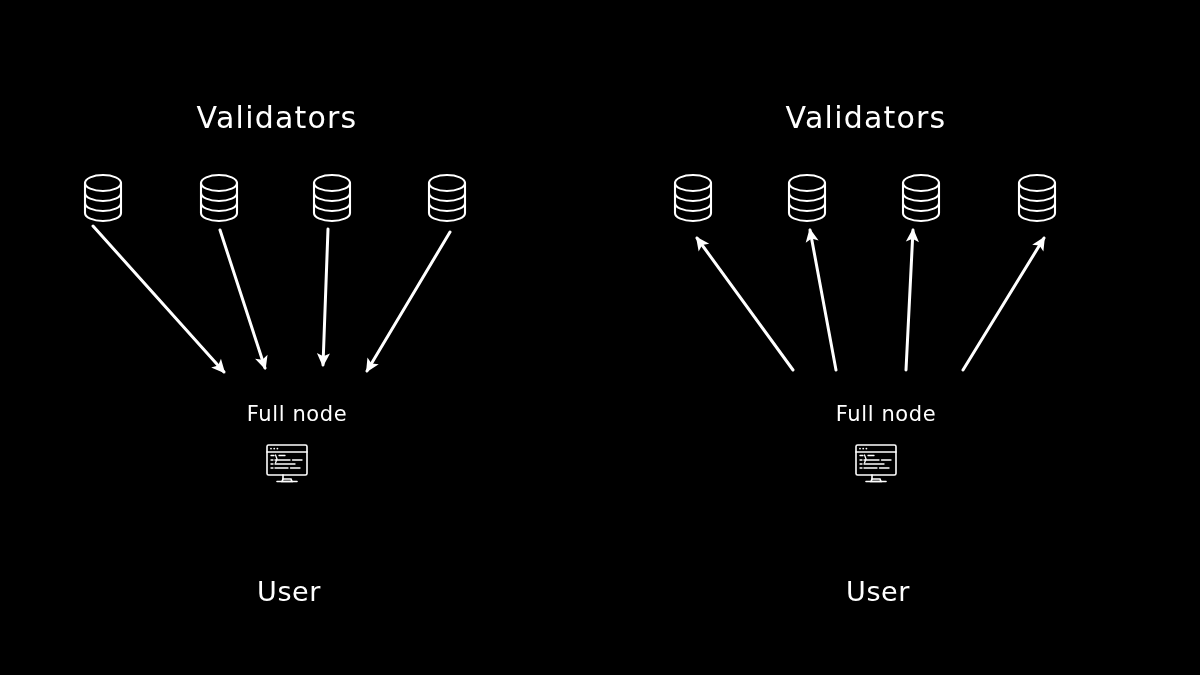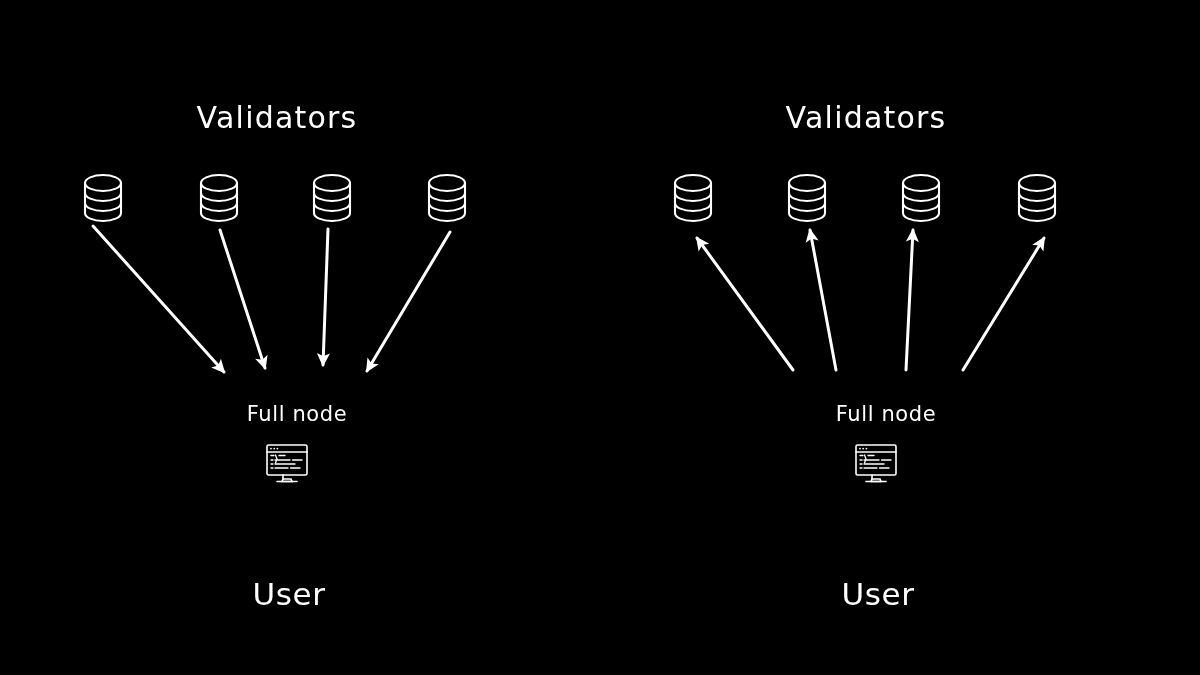--- a/index.html
+++ b/index.html
@@ -38,21 +38,21 @@
   .label-validators {
     font-size: 30px;
     top: 100px;
   }
   .label-fullnode {
     font-size: 21px;
     top: 402px;
     letter-spacing: 0.6px;
   }
   .label-user {
-    font-size: 31px;
+    font-size: 27px;
     top: 576px;
     letter-spacing: 0.6px;
   }
 
   .db-icon {
     position: absolute;
     width: 44px;
     height: 52px;
     transform: translateX(-50%);
   }

